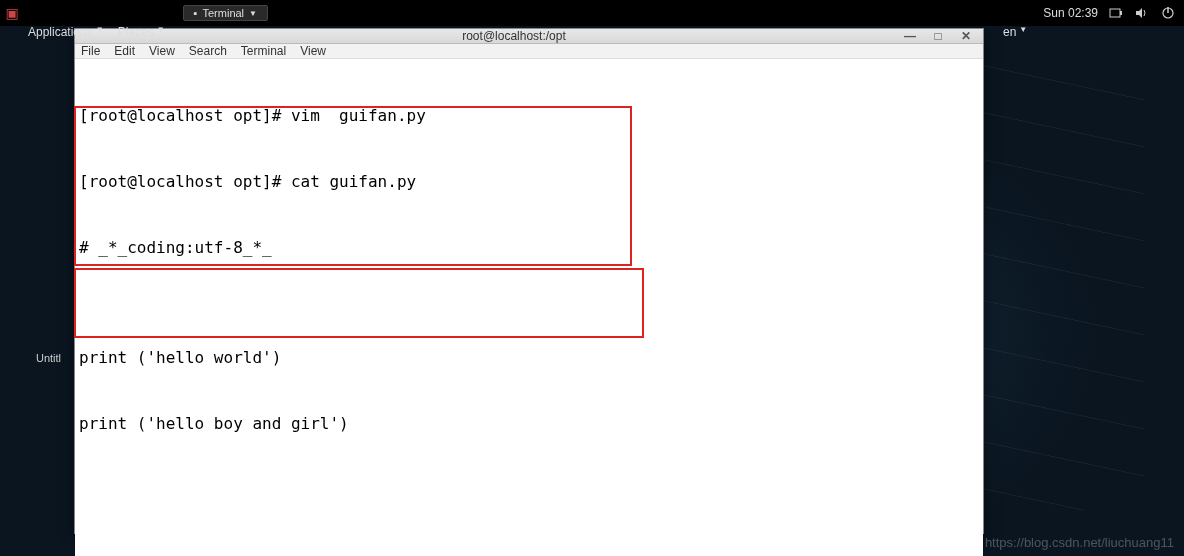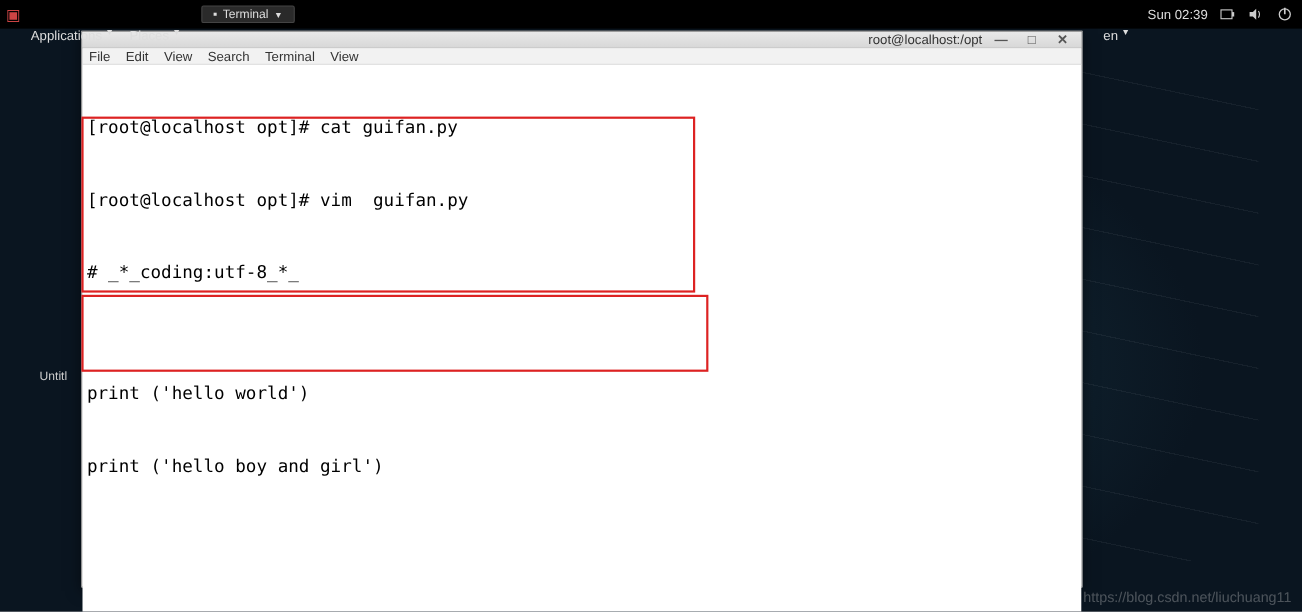--- a/index.html
+++ b/index.html
@@ -69,21 +69,21 @@
 }
 .titlebar {
   height: 26px;
   background: linear-gradient(#e8e8e8, #d8d8d8);
   display: flex;
   align-items: center;
   font-size: 12px;
   color: #333;
   border-bottom: 1px solid #bbb;
 }
-.titlebar-title { flex: 1; text-align: right; }
+.titlebar-title { flex: 1; text-align: center; }
 .titlebar-buttons { display: flex; gap: 14px; padding: 0 10px; }
 .titlebar-btn { width: 14px; height: 14px; display: flex; align-items: center; justify-content: center; cursor: pointer; font-weight: bold; color: #555; }
 .menubar {
   height: 24px;
   background: #f2f2f2;
   display: flex;
   align-items: center;
   padding: 0 6px;
   gap: 14px;
   font-size: 12px;
@@ -107,21 +107,21 @@
   position: absolute;
   border: 2px solid #d22;
   pointer-events: none;
 }
 .hb1 { left: -1px; top: 47px; width: 558px; height: 160px; }
 .hb2 { left: -1px; top: 209px; width: 570px; height: 70px; }
 
 .left-dock {
   position: absolute;
   left: 36px;
-  top: 36px;
+  top: 52px;
   width: 30px;
   color: #aab;
   font-size: 11px;
 }
 .dock-item {
   margin-top: 300px;
   color: #ccc;
   font-size: 11px;
 }
 .watermark {
@@ -199,22 +199,22 @@
   </div>
   <div class="menubar">
     <span>File</span>
     <span>Edit</span>
     <span>View</span>
     <span>Search</span>
     <span>Terminal</span>
     <span>View</span>
   </div>
   <div class="terminal-body">
+    <span class="term-line">[root@localhost opt]# vim  guifan.py</span>
     <span class="term-line">[root@localhost opt]# cat guifan.py</span>
-    <span class="term-line">[root@localhost opt]# vim  guifan.py</span>
     <span class="term-line"># _*_coding:utf-8_*_</span>
     <span class="term-line"></span>
     <span class="term-line">print ('hello world')</span>
     <span class="term-line">print ('hello boy and girl')</span>
     <span class="term-line"></span>
     
     
     
     
     <div class="highlight-box hb1"></div>

